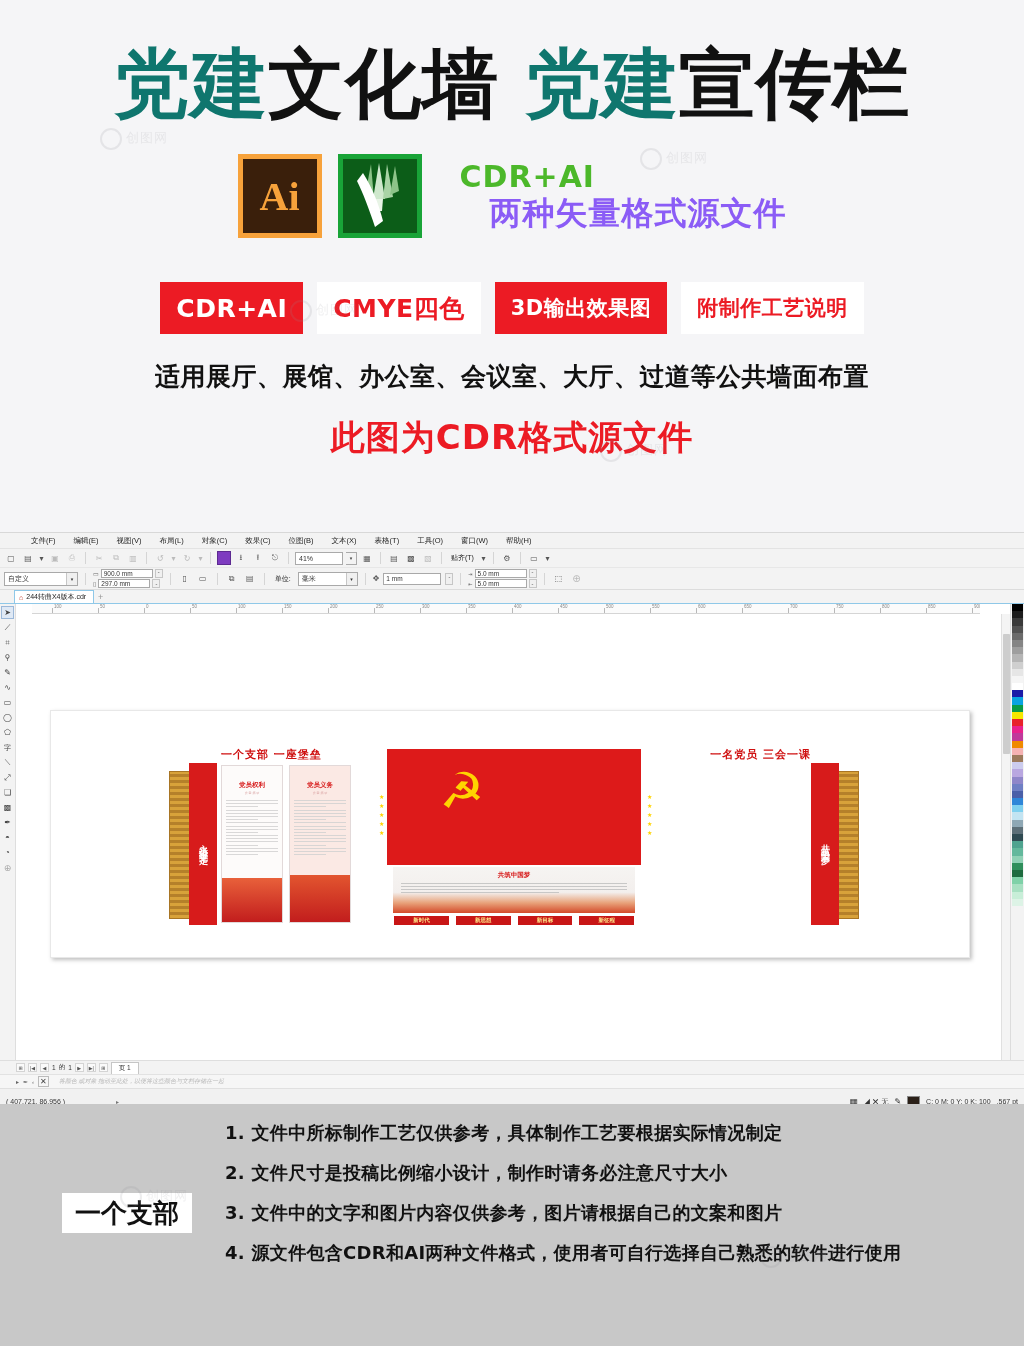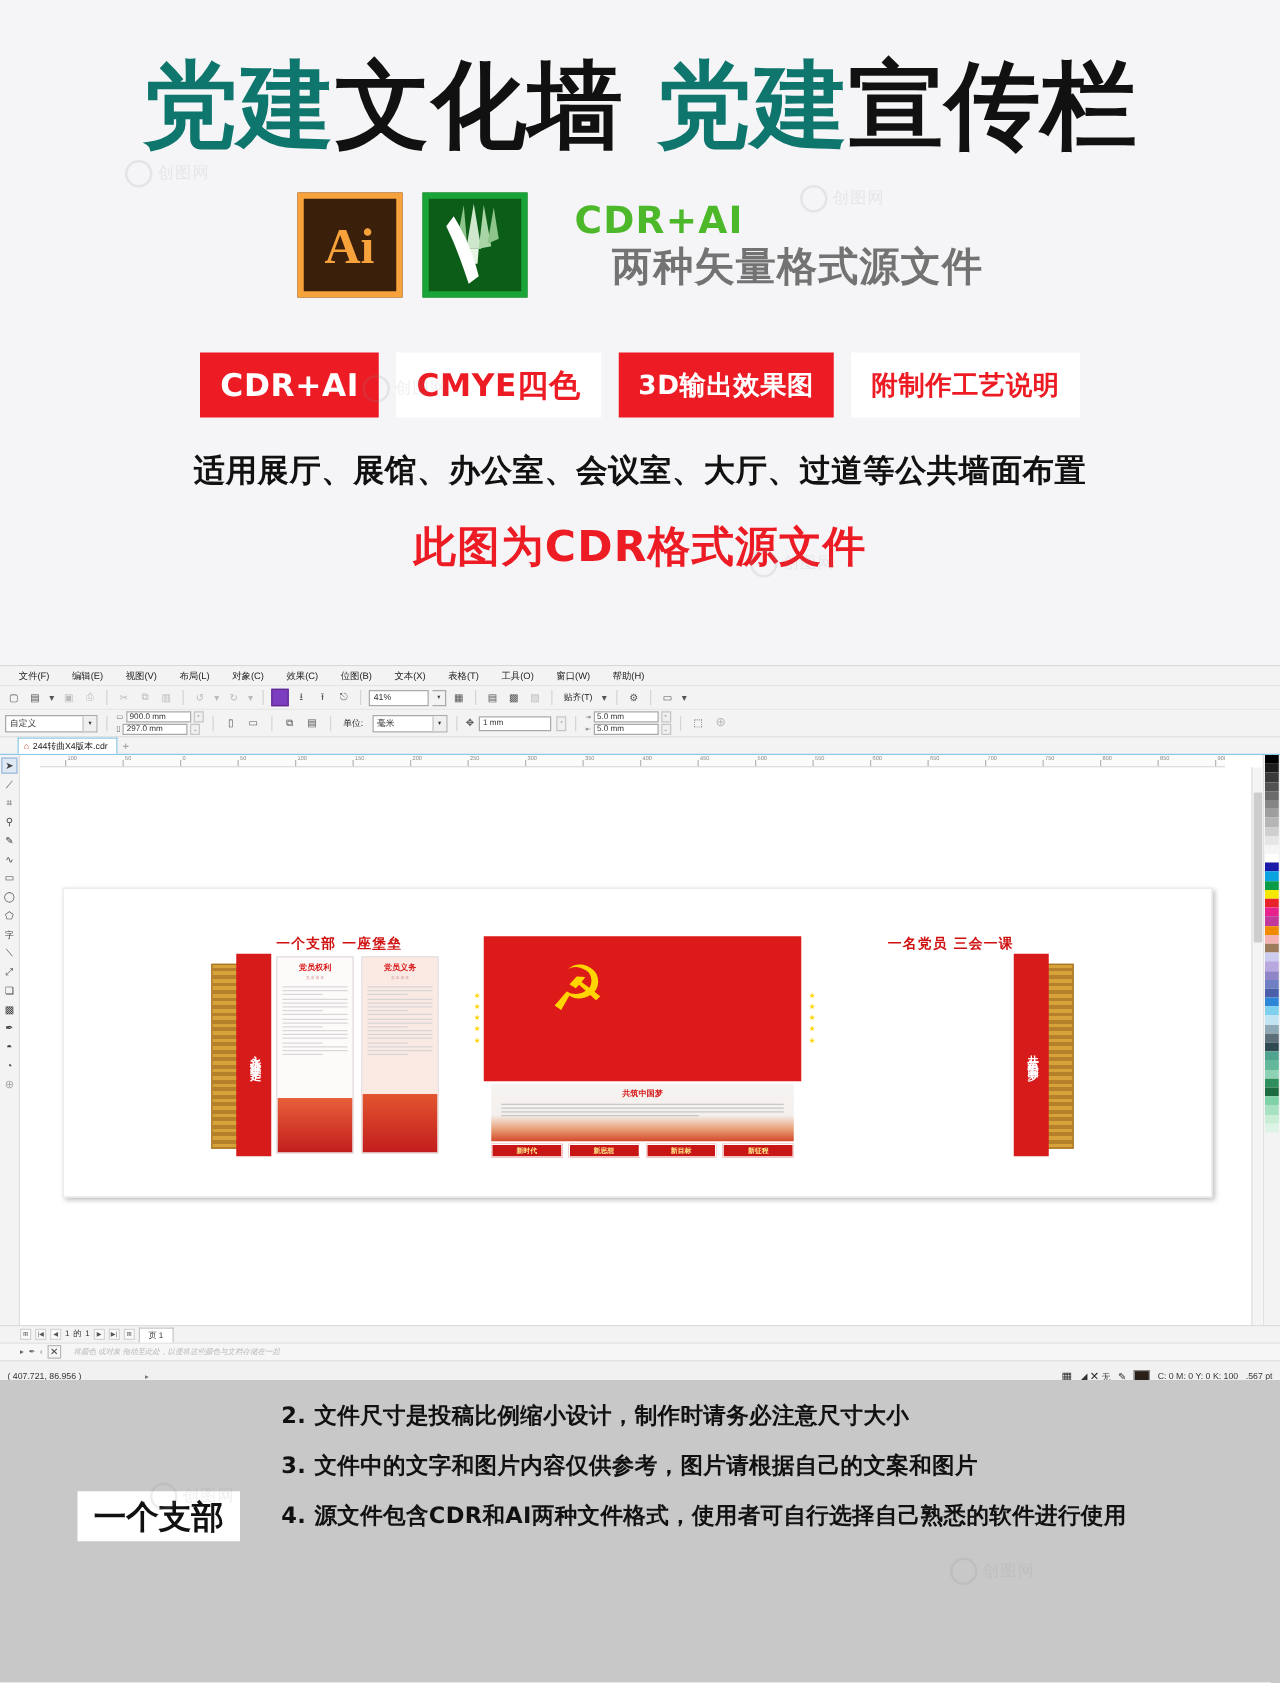--- a/index.html
+++ b/index.html
@@ -28,40 +28,40 @@
   .logos { display:flex; align-items:center; justify-content:center; gap:16px; margin-top:32px; }
   .ai-icon { width:84px; height:84px; border:5px solid #f7a23b; background:#3a1f0b;
         display:flex; align-items:center; justify-content:center; }
   .ai-icon .gl { color:#f7a23b; font-size:40px; font-weight:bold; font-family:"Liberation Serif",serif; }
   .cdr-icon { width:84px; height:84px; border:5px solid #19a438; background:#0c5d18;
         position:relative; overflow:hidden; }
   .cdr-icon svg { position:absolute; inset:0; }
   .logo-text { margin-left:22px; }
   .logo-text .l1 { color:#4cb82a; font-size:30px; font-weight:bold; letter-spacing:1px;
         font-family:"DejaVu Sans",sans-serif; line-height:1.15; }
-  .logo-text .l2 { color:#737373; font-size:32px; font-weight:bold; letter-spacing:1px;
+  .logo-text .l2 { color:#8b5cf6; font-size:32px; font-weight:bold; letter-spacing:1px;
         font-family:"DejaVu Sans",sans-serif; line-height:1.2;margin-left:30px; }
 
   .badges { display:flex; justify-content:center; align-items:stretch; gap:14px; margin-top:44px; }
   .badge { display:flex; align-items:center; justify-content:center; height:52px; padding:0 16px;
         font-size:25px; font-weight:bold; letter-spacing:0.5px;
         font-family:"DejaVu Sans","Liberation Sans",sans-serif; }
   .badge.solid { background:#ec1b24; color:#fff; }
   .badge.ghost { background:#fff; color:#ec1b24; }
   .badge.small { font-size:21px; }
 
   .applies { text-align:center; margin-top:26px; font-size:25px; font-weight:bold; color:#111;
         font-family:"DejaVu Sans","Liberation Sans",sans-serif; letter-spacing:0.5px; }
   .fmt-note { text-align:center; margin-top:22px; font-size:34px; font-weight:bold; color:#ec1b24;
         font-family:"DejaVu Sans","Liberation Sans",sans-serif; letter-spacing:1px; }
 
   
   .app { position:absolute; top:532px; left:0; width:1024px; height:572px;
         background:#f0f0f0; border-top:1px solid #d8d8d8; font-size:7px; color:#333; }
-  .menubar { height:16px; background:#f3f3f3; display:flex; align-items:center; padding-left:6px;
+  .menubar { height:16px; background:#f3f3f3; display:flex; align-items:center; padding-left:22px;
         border-bottom:1px solid #e3e3e3; }
   .menubar .mi { font-size:7.5px; padding:0 9px; color:#222; white-space:nowrap; }
 
   .toolbar { height:19px; background:#f3f3f3; display:flex; align-items:center; gap:3px;
         padding:0 4px; border-bottom:1px solid #e7e7e7; }
   .tb { width:14px; height:14px; border:1px solid transparent; display:flex;
         align-items:center; justify-content:center; color:#555; font-size:8px; }
   .tb.g { color:#bbb; }
   .tb.purple { background:#7e3cc0; border:1px solid #5d2a91; }
   .sep { width:1px; height:12px; background:#d5d5d5; margin:0 3px; }
@@ -129,21 +129,21 @@
   .headline { position:absolute; top:0; font-size:11px; font-weight:bold; color:#cf1010;
         white-space:nowrap; font-family:"DejaVu Sans",sans-serif; letter-spacing:1px; }
   .headline.l { left:52px; }
   .headline.r { right:48px; }
 
   .panel { position:absolute; top:18px; width:62px; height:158px; border:1px solid #e2d9d9;
         overflow:hidden; }
   .panel.white { background:linear-gradient(180deg,#fdfbfa 0%,#fdfbfa 72%,#e8603a 72%,#c21d1d 100%); }
   .panel.redish { background:linear-gradient(180deg,#fbe9e4 0%,#fbe9e4 70%,#e2552f 70%,#c21d1d 100%); }
   .panel-title { text-align:center; color:#d71b1b; font-size:6.5px; font-weight:bold;
-        margin-top:4px; font-family:"DejaVu Sans",sans-serif; }
+        margin-top:15px; font-family:"DejaVu Sans",sans-serif; }
   .panel-sub { text-align:center; color:#d8a0a0; font-size:3px; margin-top:1px; }
   .lines { margin:5px 4px 0; }
   .lines i { display:block; height:1px; background:#cfcfcf; margin-bottom:2.2px; opacity:.8; }
   .lines i.short { width:62%; }
 
   .center { position:absolute; left:218px; top:2px; width:254px; height:180px; }
   .center-red { position:absolute; left:0; top:0; width:254px; height:116px; background:#dd1a1a; }
   .emblem { position:absolute; left:48px; top:16px; width:54px; height:52px; color:#ffd400; font-size:50px;
         line-height:52px; text-align:center; }
   .oath { position:absolute; left:6px; top:118px; width:242px; height:46px;
@@ -612,20 +612,21 @@
         <span class="swatch-dark"></span>
         <span>C: 0 M: 0 Y: 0 K: 100</span>
         <span>.567 pt</span>
       </div>
     </div>
   </div>
 
   <div class="footer"></div>
   <div class="footer-label">一个支部</div>
   <div class="notes">
+    <div class="note">1. 文件中所标制作工艺仅供参考，具体制作工艺要根据实际情况制定</div>
     <div class="note">2. 文件尺寸是投稿比例缩小设计，制作时请务必注意尺寸大小</div>
     <div class="note">3. 文件中的文字和图片内容仅供参考，图片请根据自己的文案和图片</div>
     <div class="note">4. 源文件包含CDR和AI两种文件格式，使用者可自行选择自己熟悉的软件进行使用</div>
   </div>
   <div class="wm" style="left:120px; top:1186px;"><span class="ring"></span><span>创图网</span></div>
   <div class="wm" style="left:760px; top:1246px;"><span class="ring"></span><span>创图网</span></div>
 
 </div>
 
 </body></html>

